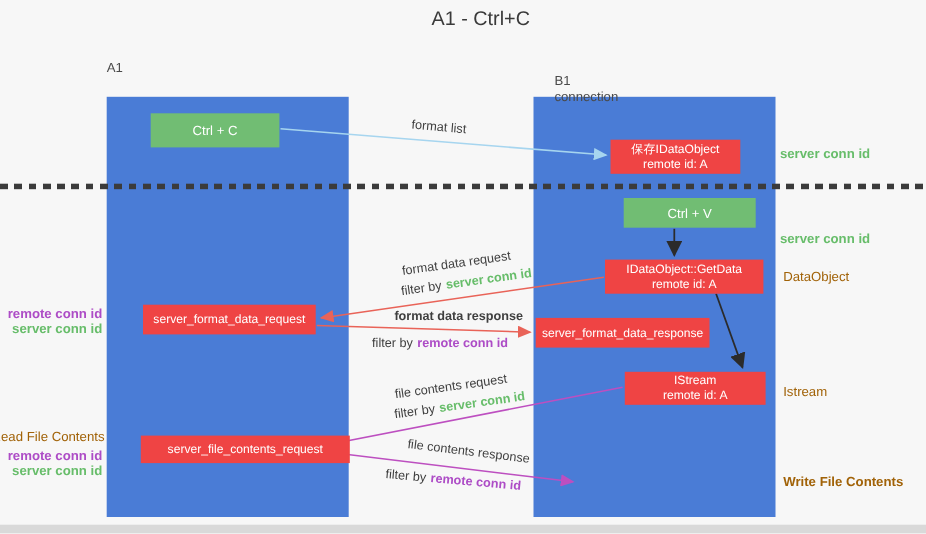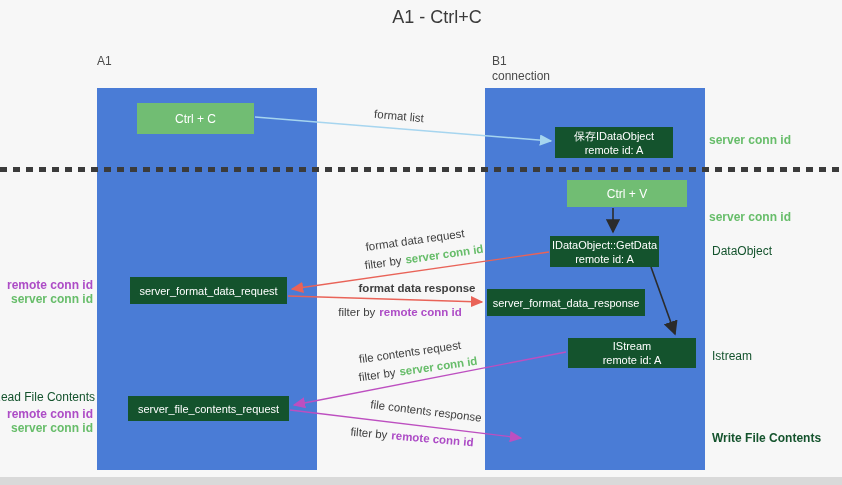--- a/index.html
+++ b/index.html
@@ -13,48 +13,48 @@
   .lane-head{position:absolute;top:54px;width:220px;text-align:left;font-size:12px;
              line-height:15px;color:#4a4a4a;z-index:4;}
 
   .divider{position:absolute;left:0;top:167px;width:842px;height:5px;z-index:2;
            background:repeating-linear-gradient(90deg,#3b3b3b 0 7px,transparent 7px 13px);}
 
   svg.arrows{position:absolute;left:0;top:0;z-index:2;pointer-events:none;}
 
   .box{position:absolute;display:flex;align-items:center;justify-content:center;
        flex-direction:column;color:#fff;text-align:center;z-index:3;font-size:12px;}
-  .box.orange{background:#14532d;font-size:11px;line-height:14px;}
+  .box.orange{background:#ef4444;font-size:11px;line-height:14px;}
   .box.green{background:#71bd73;}
 
   .albl{position:absolute;white-space:nowrap;font-size:11.5px;color:#3f3f3f;z-index:4;}
   .albl b{font-weight:bold;margin-left:4px;}
   .albl .gid{color:#67bd6a;}
   .albl .pid{color:#ad4cc6;}
 
-  .side{position:absolute;white-space:nowrap;font-size:12px;color:#14532d;z-index:4;}
+  .side{position:absolute;white-space:nowrap;font-size:12px;color:#a16207;z-index:4;}
   .side.gid{color:#67bd6a;font-weight:bold;}
   .side.pid{color:#ad4cc6;font-weight:bold;}
   .rightcol{text-align:right;}
 
   .bottom-strip{position:absolute;left:0;top:477px;width:842px;height:8px;background:#d9d9d9;z-index:1;}
 </style>
 </head>
 <body>
 
 <div id="stage">
 
   <div class="title">
     <div>A1 - Ctrl+C</div>
   </div>
 
   <div class="lane-head" style="left:97px;">
     <div>A1</div>
   </div>
-  <div class="lane-head" style="left:492px;">
+  <div class="lane-head" style="left:504px;margin-top:12px;">
     <div>B1</div>
     <div>connection</div>
   </div>
 
   <div class="lane" style="left:97px;"></div>
   <div class="lane" style="left:485px;"></div>
 
   <div class="divider"></div>
 
   <svg class="arrows" width="842" height="485" viewBox="0 0 842 485">
@@ -87,39 +87,39 @@
 
   <div class="box orange" style="left:555px;top:127px;width:118px;height:31px;">
     <span>保存IDataObject</span>
     <span>remote id: A</span>
   </div>
 
   <div class="box green" style="left:553px;top:180px;width:120px;height:27px;margin-left:14px;">
     <span>Ctrl + V</span>
   </div>
 
-  <div class="box orange" style="left:550px;top:236px;width:109px;height:31px;">
+  <div class="box orange" style="left:550px;top:236px;width:144px;height:31px;">
     <span>IDataObject::GetData</span>
     <span>remote id: A</span>
   </div>
 
   <div class="box orange" style="left:130px;top:277px;width:157px;height:27px;">
     <span>server_format_data_request</span>
   </div>
 
   <div class="box orange" style="left:487px;top:289px;width:158px;height:27px;">
     <span>server_format_data_response</span>
   </div>
 
   <div class="box orange" style="left:568px;top:338px;width:128px;height:30px;">
     <span>IStream</span>
     <span>remote id: A</span>
   </div>
 
-  <div class="box orange" style="left:128px;top:396px;width:161px;height:25px;font-size:11px;">
+  <div class="box orange" style="left:128px;top:396px;width:190px;height:25px;font-size:11px;">
     <span>server_file_contents_request</span>
   </div>
 
 
   <div class="albl" style="left:399px;top:116px;transform:translate(-50%,-50%) rotate(5deg);">format list</div>
 
   <div class="albl" style="left:415px;top:240px;transform:translate(-50%,-50%) rotate(-8deg);">format data request</div>
   <div class="albl" style="left:424px;top:257px;transform:translate(-50%,-50%) rotate(-8deg);">
     <span>filter by</span><b class="gid">server conn id</b>
   </div>

